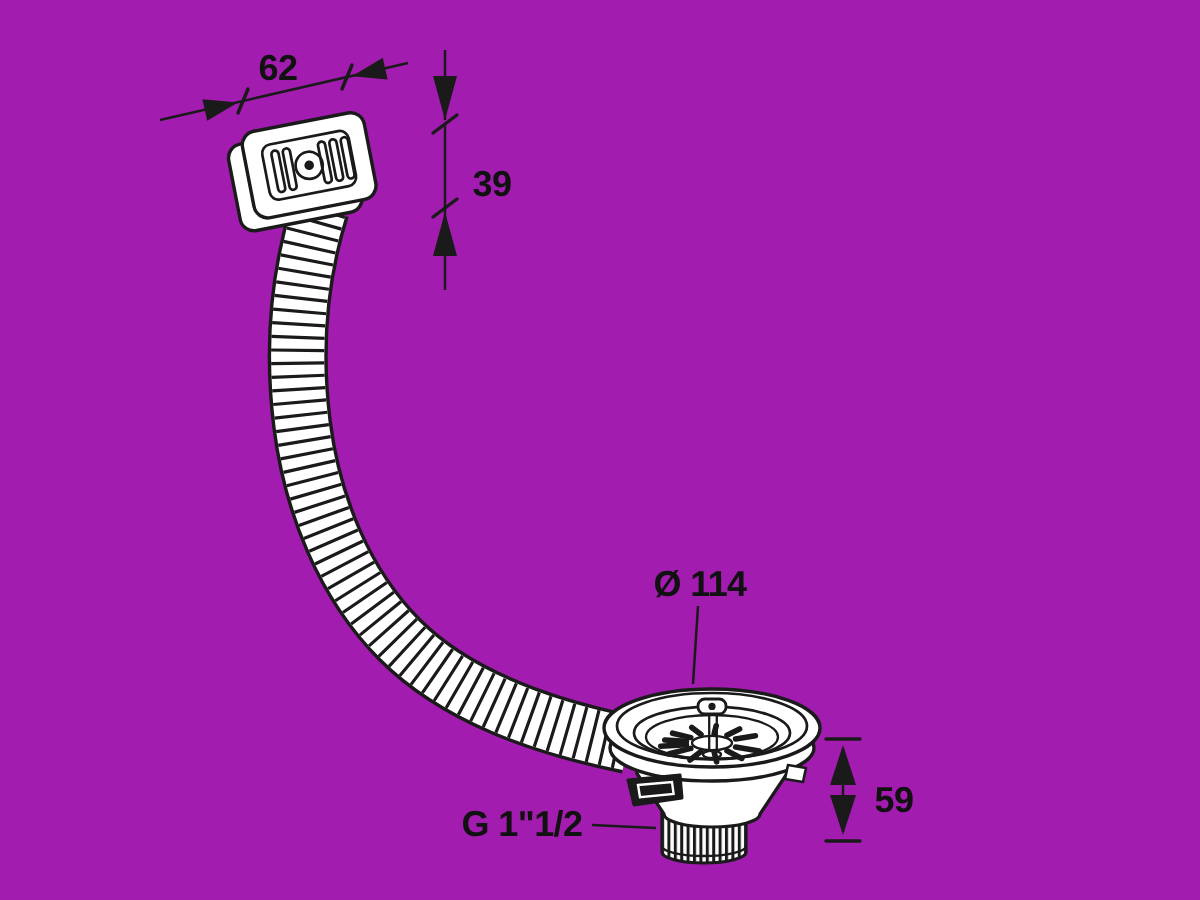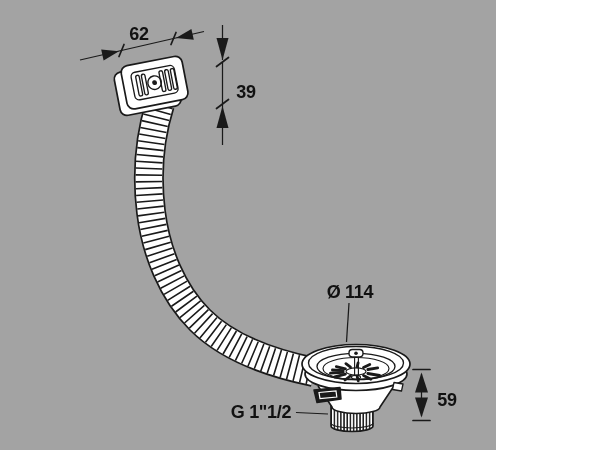--- a/index.html
+++ b/index.html
@@ -2,21 +2,21 @@
 <html><head>
 <meta charset="utf-8">
 <style>
   html, body { margin: 0; padding: 0; }
   body {
     width: 600px; height: 450px;
     background: #ffffff;
     font-family: "Liberation Sans", sans-serif;
     overflow: hidden;
   }
-  .stage { width: 496px; height: 450px; position: relative; background: #a3a3a3; }
+  .stage { width: 600px; height: 450px; position: relative; background: #a21caf; }
   svg { display: block; }
   .outline { fill: #ffffff; stroke: #1a1a1a; stroke-width: 1.7; stroke-linejoin: round; }
   .thin    { fill: none;    stroke: #1a1a1a; stroke-width: 1.35; stroke-linejoin: round; }
   .xthin   { fill: none;    stroke: #1a1a1a; stroke-width: 1.15; }
   .dimline { fill: none;    stroke: #1a1a1a; stroke-width: 1.25; }
   .tick    { fill: none;    stroke: #1a1a1a; stroke-width: 1.7; stroke-linecap: round; }
   .arrow   { fill: #1a1a1a; stroke: none; }
   .slot    { stroke: #1a1a1a; stroke-width: 2.8; stroke-linecap: round; }
   .dimtext {
     font-family: "Liberation Sans", sans-serif;

